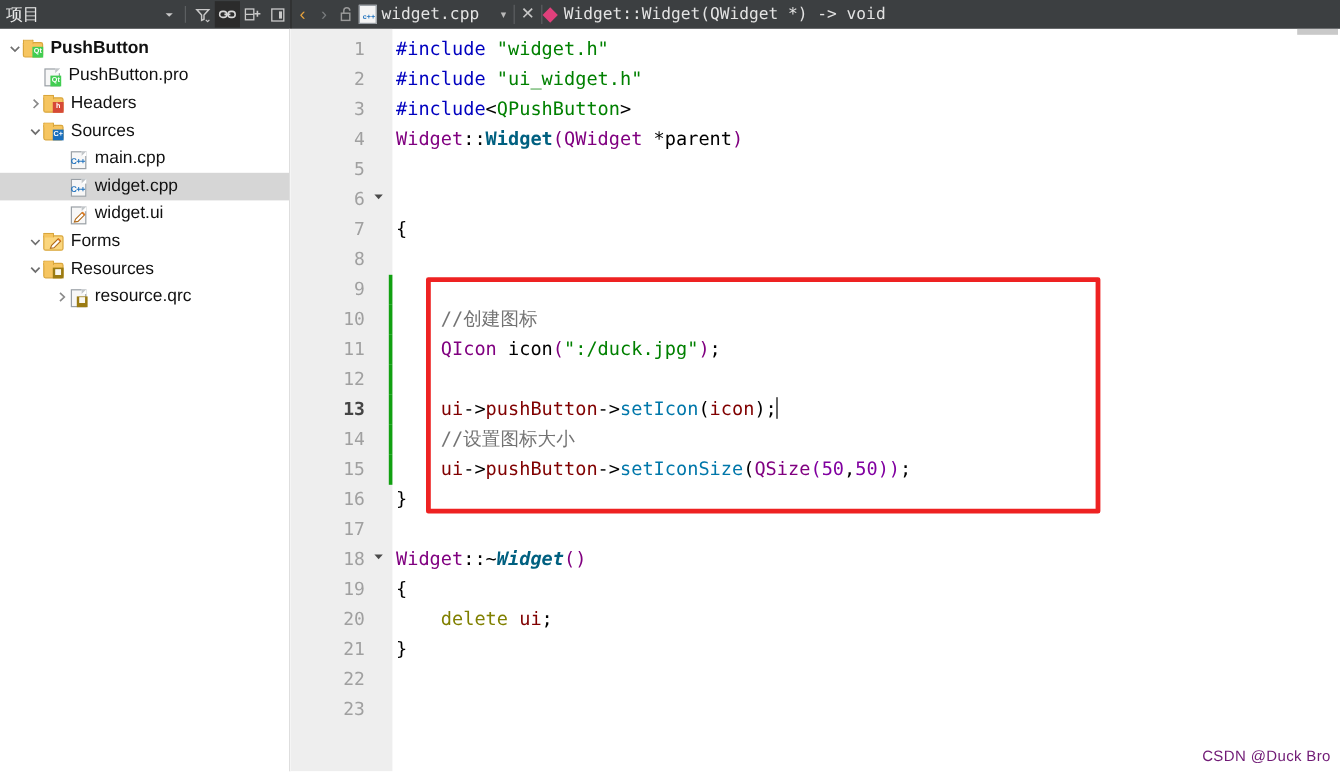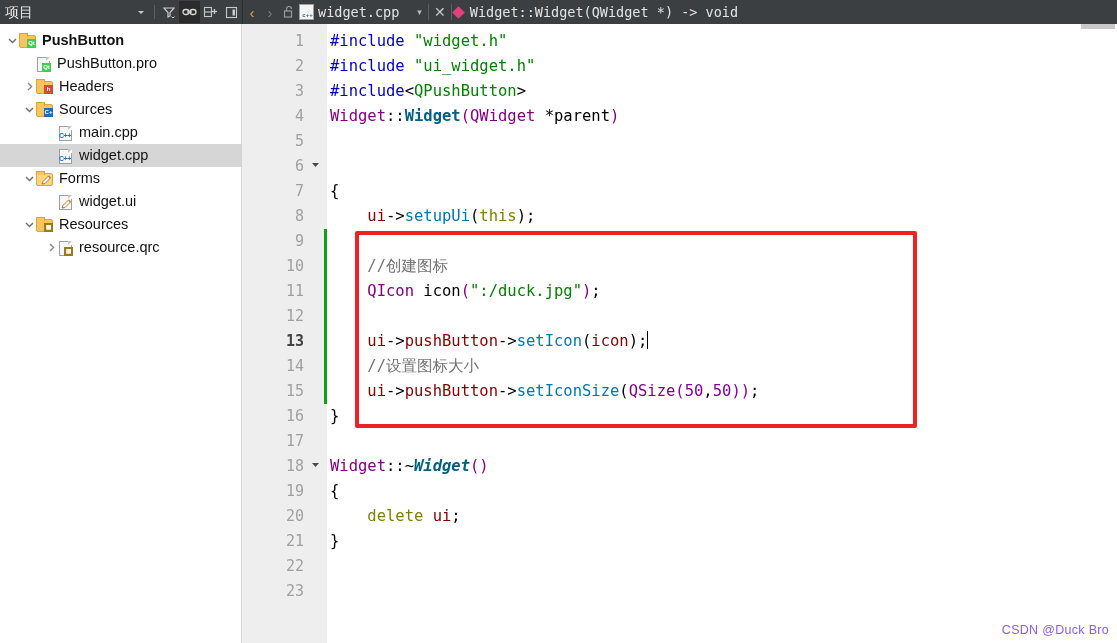--- a/index.html
+++ b/index.html
@@ -356,21 +356,21 @@
   .scrollnub {
     position: absolute;
     right: 2px; top: 0px;
     width: 34px; height: 5px;
     background: #c9c9c9;
   }
 
   .watermark {
     position: absolute;
     right: 8px; bottom: 6px;
-    color: #8b5cf6;
+    color: #701a75;
     font-size: 12.5px;
     font-family: "Liberation Sans", sans-serif;
     letter-spacing: 0.3px;
   }
 </style>
 </head>
 <body>
 
 <div id="app">
 
@@ -506,46 +506,46 @@
         <div class="tree-row selected">
           <span style="width: 44px; flex: 0 0 44px;"></span>
           <span class="arrow spacer"></span>
           <span class="pgicon">
             <span class="page"></span>
             <span class="cpp-label">C++</span>
           </span>
           <span class="lbl">widget.cpp</span>
         </div>
         <div class="tree-row">
-          <span style="width: 22px; flex: 0 0 22px;"></span>
-          <span class="arrow">
-            <svg width="11" height="11" viewBox="0 0 11 11">
-              <path d="M2 4 L5.5 7.6 L9 4" fill="none" stroke="#6f6f6f" stroke-width="1.4"></path>
-            </svg>
-          </span>
-          <span class="ficon">
-            <span class="folder forms"></span>
-            <svg class="pencil" viewBox="0 0 11 11">
-              <path d="M1 9 L2 6.5 L7.5 1 L9.5 3 L4 8.5 Z" fill="#ffffff" stroke="#b06a1a" stroke-width="0.9"></path>
-              <path d="M7.5 1 L9.5 3" stroke="#e07a20" stroke-width="1.4"></path>
-            </svg>
-          </span>
-          <span class="lbl">Forms</span>
-        </div>
-        <div class="tree-row">
           <span style="width: 44px; flex: 0 0 44px;"></span>
           <span class="arrow spacer"></span>
           <span class="pgicon">
             <span class="page"></span>
             <svg class="pencil" viewBox="0 0 11 11">
               <path d="M1 9 L2 6.5 L7.5 1 L9.5 3 L4 8.5 Z" fill="#ffffff" stroke="#b06a1a" stroke-width="0.9"></path>
               <path d="M7.5 1 L9.5 3" stroke="#e07a20" stroke-width="1.4"></path>
             </svg>
           </span>
           <span class="lbl">widget.ui</span>
+        </div>
+        <div class="tree-row">
+          <span style="width: 22px; flex: 0 0 22px;"></span>
+          <span class="arrow">
+            <svg width="11" height="11" viewBox="0 0 11 11">
+              <path d="M2 4 L5.5 7.6 L9 4" fill="none" stroke="#6f6f6f" stroke-width="1.4"></path>
+            </svg>
+          </span>
+          <span class="ficon">
+            <span class="folder forms"></span>
+            <svg class="pencil" viewBox="0 0 11 11">
+              <path d="M1 9 L2 6.5 L7.5 1 L9.5 3 L4 8.5 Z" fill="#ffffff" stroke="#b06a1a" stroke-width="0.9"></path>
+              <path d="M7.5 1 L9.5 3" stroke="#e07a20" stroke-width="1.4"></path>
+            </svg>
+          </span>
+          <span class="lbl">Forms</span>
         </div>
         <div class="tree-row">
           <span style="width: 22px; flex: 0 0 22px;"></span>
           <span class="arrow">
             <svg width="11" height="11" viewBox="0 0 11 11">
               <path d="M2 4 L5.5 7.6 L9 4" fill="none" stroke="#6f6f6f" stroke-width="1.4"></path>
             </svg>
           </span>
           <span class="ficon">
             <span class="folder"></span>
@@ -574,21 +574,21 @@
       <div class="code-layer" id="code-layer">
           <div class="line" style="top: 5px; position: absolute; left: 0px; right: 0px;"><span class="lnum">1</span><span class="ltext"><span class="s-pre">#include </span><span class="s-str">"widget.h"</span></span></div>
           <div class="line" style="top: 30px; position: absolute; left: 0px; right: 0px;"><span class="lnum">2</span><span class="ltext"><span class="s-pre">#include </span><span class="s-str">"ui_widget.h"</span></span></div>
           <div class="line" style="top: 55px; position: absolute; left: 0px; right: 0px;"><span class="lnum">3</span><span class="ltext"><span class="s-pre">#include</span><span class="s-op">&lt;</span><span class="s-str">QPushButton</span><span class="s-op">&gt;</span></span></div>
           <div class="line" style="top: 80px; position: absolute; left: 0px; right: 0px;"><span class="lnum">4</span><span class="ltext"><span class="s-cls">Widget</span><span class="s-op">::</span><span class="s-fn">Widget</span><span class="s-cls">(</span><span class="s-cls">QWidget</span><span class="s-op"> *parent</span><span class="s-cls">)</span></span></div>
           <div class="line" style="top: 105px; position: absolute; left: 0px; right: 0px;"><span class="lnum">5</span></div>
           <div class="line" style="top: 130px; position: absolute; left: 0px; right: 0px;"><span class="lnum">6</span><span class="fold"><svg width="9" height="9" viewBox="0 0 9 9">
                 <path d="M1 3 L4.5 7 L8 3 Z" fill="#4a4a4a"></path>
               </svg></span></div>
           <div class="line" style="top: 155px; position: absolute; left: 0px; right: 0px;"><span class="lnum">7</span><span class="ltext"><span class="s-op">{</span></span></div>
-          <div class="line" style="top: 180px; position: absolute; left: 0px; right: 0px;"><span class="lnum">8</span><span class="ltext"><span class="s-op">    </span><span class="s-field">ui</span><span class="s-op">-&gt;</span><span class="s-call">setupUi</span><span class="s-op">(</span><span class="s-kw">this</span><span class="s-op">);</span></span></div>
+          <div class="line" style="top: 180px; position: absolute; left: 0px; right: 0px;"><span class="lnum">8</span></div>
           <div class="line" style="top: 205px; position: absolute; left: 0px; right: 0px;"><span class="lnum">9</span><span class="chg"></span><span class="ltext"></span></div>
           <div class="line" style="top: 230px; position: absolute; left: 0px; right: 0px;"><span class="lnum">10</span><span class="chg"></span><span class="ltext"><span class="s-cmt">    //创建图标</span></span></div>
           <div class="line" style="top: 255px; position: absolute; left: 0px; right: 0px;"><span class="lnum">11</span><span class="chg"></span><span class="ltext"><span class="s-op">    </span><span class="s-cls">QIcon</span><span class="s-op"> icon</span><span class="s-cls">(</span><span class="s-str">":/duck.jpg"</span><span class="s-cls">)</span><span class="s-op">;</span></span></div>
           <div class="line" style="top: 280px; position: absolute; left: 0px; right: 0px;"><span class="lnum">12</span><span class="chg"></span></div>
           <div class="line cursorline" style="top: 305px; position: absolute; left: 0px; right: 0px;"><span class="lnum">13</span><span class="chg"></span><span class="ltext"><span class="s-op">    </span><span class="s-field">ui</span><span class="s-op">-&gt;</span><span class="s-field">pushButton</span><span class="s-op">-&gt;</span><span class="s-call">setIcon</span><span class="s-op">(</span><span class="s-field">icon</span><span class="s-op">);</span><span class="caret"></span></span></div>
           <div class="line" style="top: 330px; position: absolute; left: 0px; right: 0px;"><span class="lnum">14</span><span class="chg"></span><span class="ltext"><span class="s-cmt">    //设置图标大小</span></span></div>
           <div class="line" style="top: 355px; position: absolute; left: 0px; right: 0px;"><span class="lnum">15</span><span class="chg"></span><span class="ltext"><span class="s-op">    </span><span class="s-field">ui</span><span class="s-op">-&gt;</span><span class="s-field">pushButton</span><span class="s-op">-&gt;</span><span class="s-call">setIconSize</span><span class="s-op">(</span><span class="s-cls">QSize</span><span class="s-num">(</span><span class="s-num">50</span><span class="s-op">,</span><span class="s-num">50</span><span class="s-num">))</span><span class="s-op">;</span></span></div>
           <div class="line" style="top: 380px; position: absolute; left: 0px; right: 0px;"><span class="lnum">16</span><span class="ltext"><span class="s-op">}</span></span></div>
           <div class="line" style="top: 405px; position: absolute; left: 0px; right: 0px;"><span class="lnum">17</span><span class="ltext"></span></div>
           <div class="line" style="top: 430px; position: absolute; left: 0px; right: 0px;"><span class="lnum">18</span><span class="fold"><svg width="9" height="9" viewBox="0 0 9 9">

